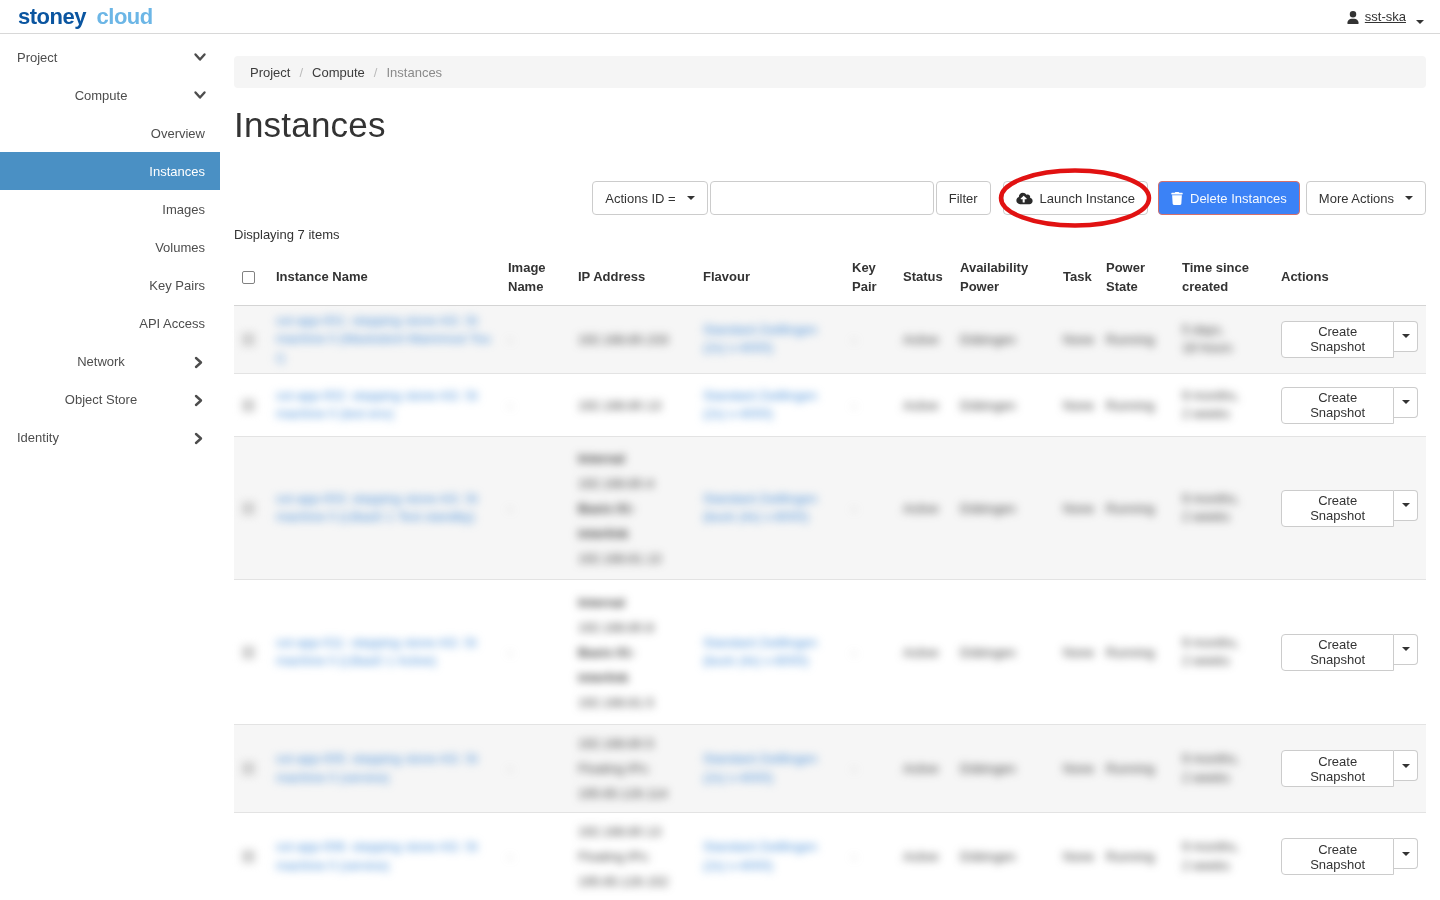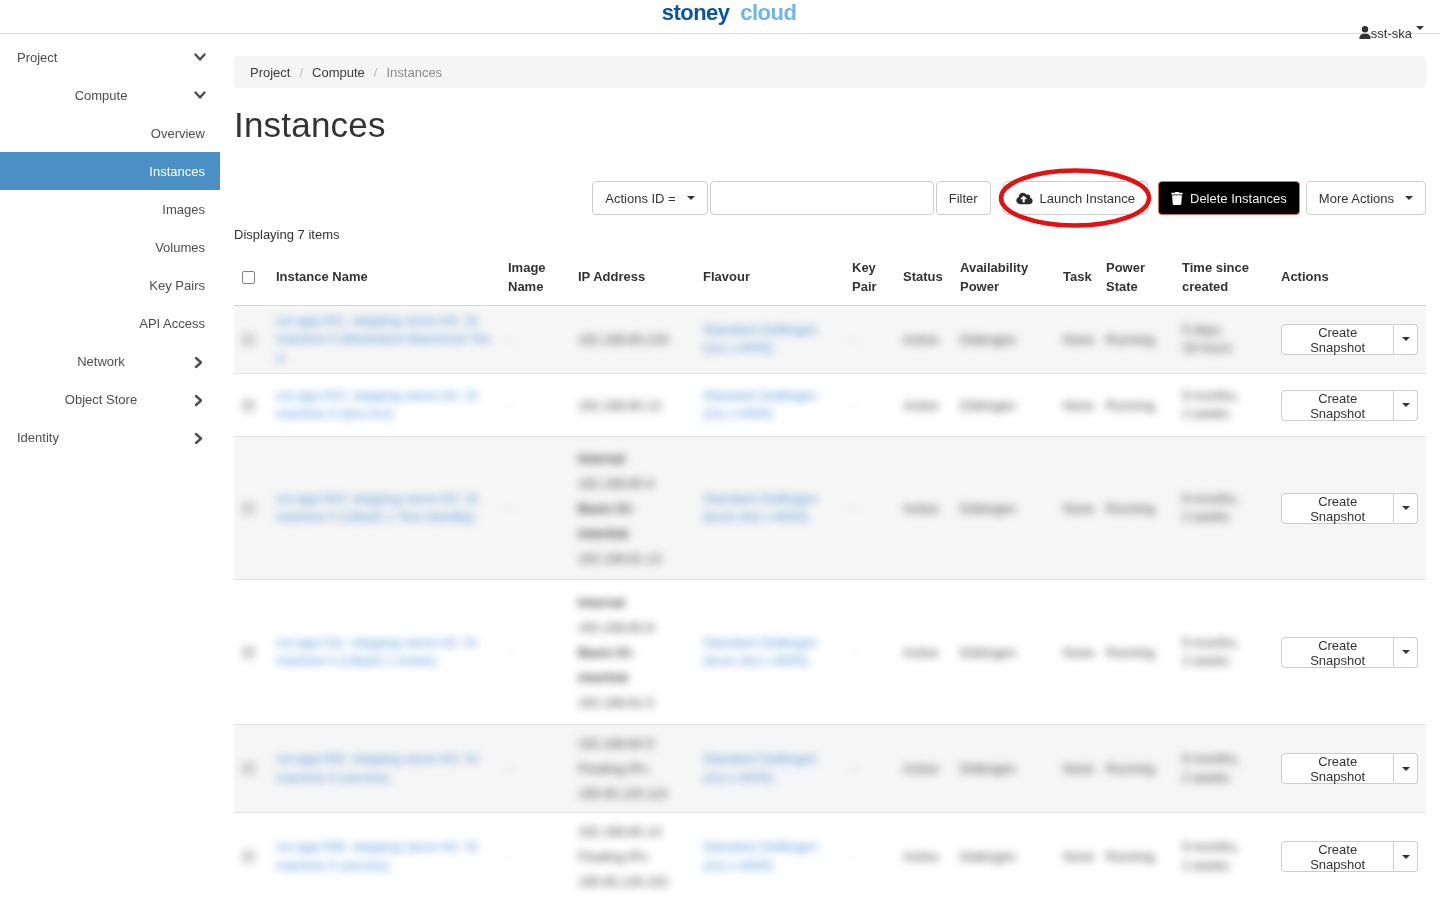--- a/index.html
+++ b/index.html
@@ -1,27 +1,27 @@
 <!DOCTYPE html>
 <html><head>
 <meta charset="utf-8">
 <style>
   * { margin:0; padding:0; box-sizing:border-box; }
   html,body { width:1440px; height:900px; overflow:hidden; background:#fff;
     font-family:"Liberation Sans", sans-serif; font-size:13px; color:#333; }
 
   
   .topbar { position:fixed; top:0; left:0; width:1440px; height:34px; background:#fff;
-    border-bottom:1px solid #d8d8d8; display:flex; align-items:center; z-index:50;flex-direction:column; }
+    border-bottom:1px solid #d8d8d8; display:flex; align-items:center; z-index:50; }
   .logo { margin-left:18px; font-size:22px; font-weight:bold; letter-spacing:-0.5px; cursor:pointer; }
   .logo .p1 { color:#0a55a0; }
   .logo .p2 { color:#6cb6e6; margin-left:5px; }
   .context { margin-left:28px; display:flex; align-items:center; gap:7px; cursor:pointer; color:#333; }
   .context .dot { font-size:15px; margin:0 1px; }
-  .user { margin-left:auto; margin-right:16px; display:flex; align-items:flex-start; cursor:pointer; }
+  .user { margin-left:auto; margin-right:16px; display:flex; align-items:flex-end; gap:6px; cursor:pointer;text-decoration:underline; }
   .caret { display:inline-block; width:0; height:0; border-left:4px solid transparent;
     border-right:4px solid transparent; border-top:4px solid #333; margin-left:4px; }
 
   
   .sidebar { position:fixed; top:34px; left:0; width:220px; bottom:0; background:#fff; padding-top:4px; }
   .nav-item { position:relative; height:38px; display:flex; align-items:center; font-size:13px;
     color:#4d4d4d; cursor:pointer; }
   .nav-item.lv1 { padding-left:17px; justify-content:flex-start; }
   .nav-item.lv2 { justify-content:center; padding-right:18px; }
   .nav-item.lv3 { justify-content:flex-end; padding-right:15px; }
@@ -41,21 +41,21 @@
   .toolbar { margin-top:36px; display:flex; align-items:center; }
   .toolbar .spacer { flex:1; }
   .btn { height:34px; background:#fff; border:1px solid #ccc; border-radius:4px; color:#333;
     font-size:13px; font-family:inherit; padding:0 12px; display:inline-flex; align-items:center;
     gap:7px; cursor:pointer; white-space:nowrap; }
   .filter-field { border-radius:4px; }
   .filter-input { height:34px; width:224px; border:1px solid #ccc; border-radius:4px; margin:0 2px;
     padding:0 10px; font-family:inherit; font-size:13px; outline:none; }
   .gap12 { width:12px; } .gap10 { width:10px; } .gap6 { width:6px; }
   .btn.launch { position:relative; font-weight:400; }
-  .btn.delete { background:#000000; border-color:#d66f6b; color:rgba(255,255,255,0.95); }
+  .btn.delete { background:#3b82f6; border-color:#d66f6b; color:rgba(255,255,255,0.95); }
   .annotation-svg { position:absolute; left:50%; top:50%; transform:translate(-50%,-50%);
     pointer-events:none; overflow:visible; }
 
   .summary { margin-top:12px; color:#333; }
 
   
   table.instances { margin-top:9px; border-collapse:collapse; table-layout:fixed; width:1192px; }
   table.instances th { height:54px; text-align:left; vertical-align:middle; font-weight:bold;
     font-size:13px; color:#333; padding:4px 8px; line-height:1.45; border-bottom:1px solid #d4d4d4; }
   table.instances td { vertical-align:middle; padding:6px 8px; border-top:1px solid #e3e3e3; }
@@ -63,21 +63,21 @@
   table.instances tbody tr:first-child td { border-top:none; }
   .cb { width:13px; height:13px; border:1px solid #818181; border-radius:2px; background:#fff; cursor:pointer; }
   .row-cb { width:13px; height:13px; background:#cfcfcf; border-radius:2px; }
   .rdx { filter:blur(4.5px); }
   .link-line { display:block; color:#4a90d9; line-height:18.5px; cursor:pointer; text-decoration:none; }
   .txt-line { display:block; color:#3f3f3f; line-height:18.5px; }
   .ip-line { display:block; color:#3f3f3f; line-height:25px; }
   .ip-line.bold { font-weight:bold; }
   .dash { color:#8a8a8a; }
   .split { display:inline-flex; }
-  .split .main-b { height:31px; background:#fff; border:1px solid #ccc; border-radius:4px 0 0 4px;
+  .split .main-b { height:37px; background:#fff; border:1px solid #ccc; border-radius:4px 0 0 4px;
     padding:0 13px; font-size:13px; font-family:inherit; color:#333; cursor:pointer; }
   .split .dd-b { height:31px; width:27px; background:#fff; border:1px solid #ccc; border-left:none;
     border-radius:0 4px 4px 0; cursor:pointer; display:inline-flex; align-items:center; justify-content:center; }
   .split .dd-b .caret { margin-left:0; }
 </style>
 </head>
 <body>
 
 <header class="topbar">
   <div class="logo">

